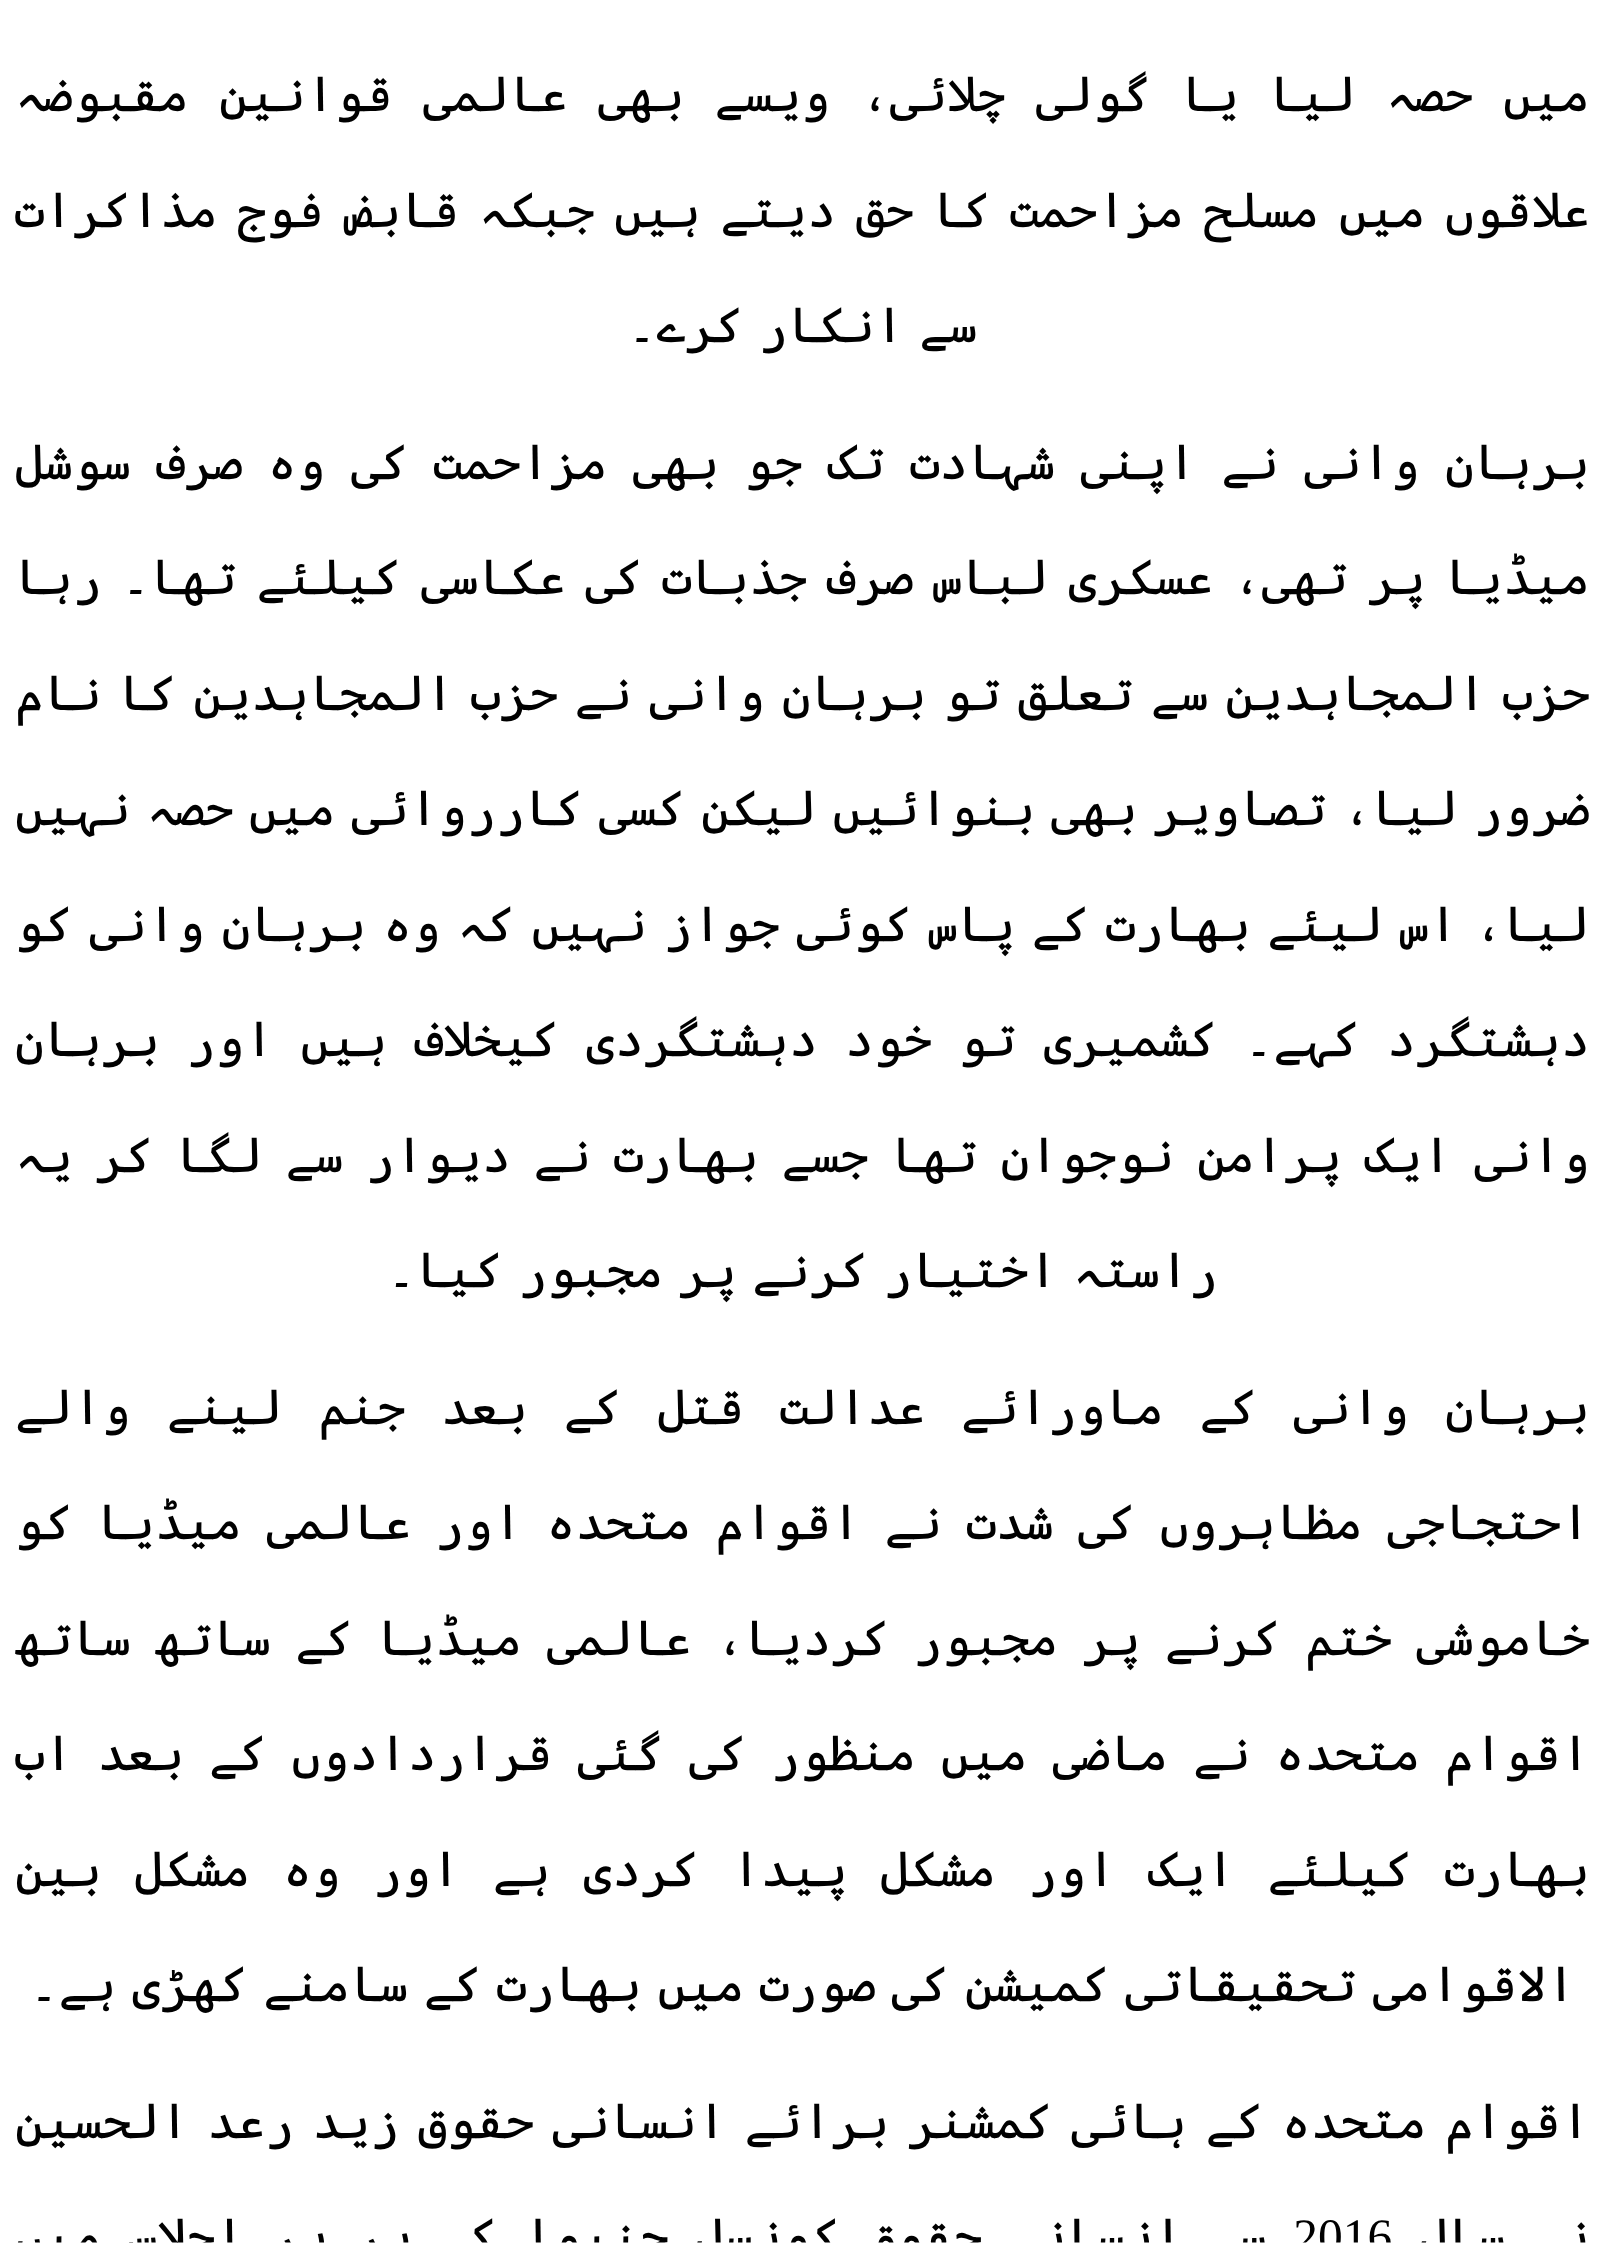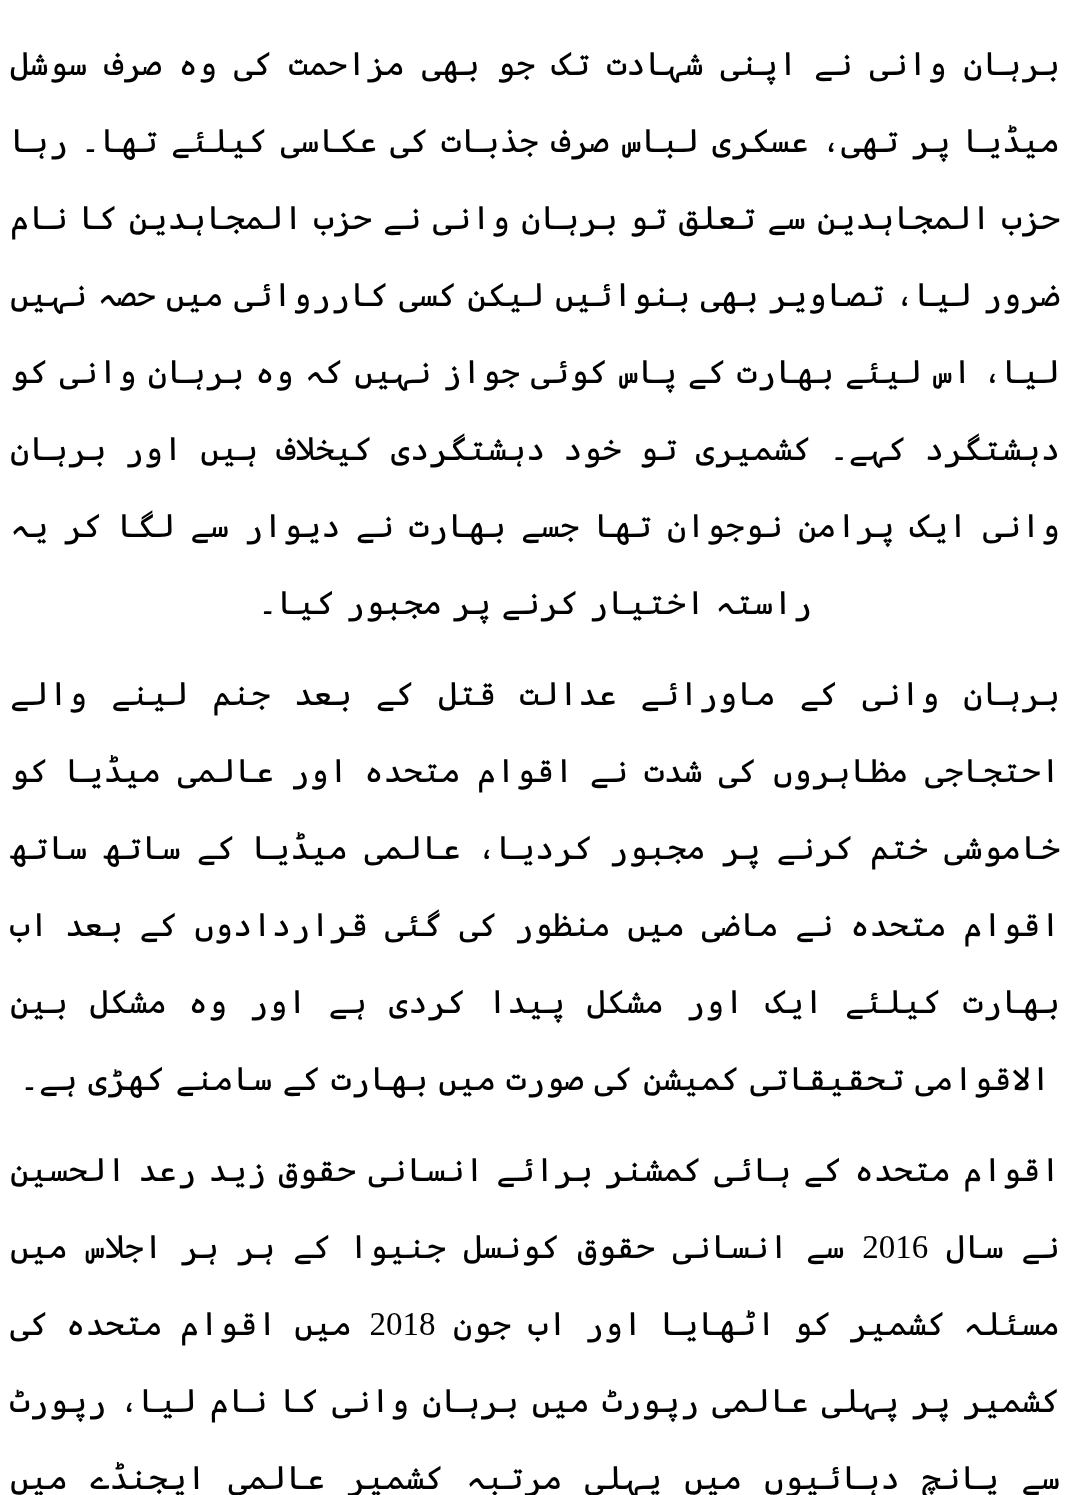--- a/index.html
+++ b/index.html
@@ -34,17 +34,18 @@
     color: #000000;
   }
   .para.first {
     margin-top: 0;
   }
 </style>
 </head>
 <body>
 
 <div class="page">
+  <p class="para first">میں حصہ لیا یا گولی چلائی، ویسے بھی عالمی قوانین مقبوضہ علاقوں میں مسلح مزاحمت کا حق دیتے ہیں جبکہ قابض فوج مذاکرات سے انکار کرے۔</p>
   <p class="para">برہان وانی نے اپنی شہادت تک جو بھی مزاحمت کی وہ صرف سوشل میڈیا پر تھی، عسکری لباس صرف جذبات کی عکاسی کیلئے تھا۔ رہا حزب المجاہدین سے تعلق تو برہان وانی نے حزب المجاہدین کا نام ضرور لیا، تصاویر بھی بنوائیں لیکن کسی کارروائی میں حصہ نہیں لیا، اس لیئے بھارت کے پاس کوئی جواز نہیں کہ وہ برہان وانی کو دہشتگرد کہے۔ کشمیری تو خود دہشتگردی کیخلاف ہیں اور برہان وانی ایک پرامن نوجوان تھا جسے بھارت نے دیوار سے لگا کر یہ راستہ اختیار کرنے پر مجبور کیا۔</p>
   <p class="para">برہان وانی کے ماورائے عدالت قتل کے بعد جنم لینے والے احتجاجی مظاہروں کی شدت نے اقوام متحدہ اور عالمی میڈیا کو خاموشی ختم کرنے پر مجبور کردیا، عالمی میڈیا کے ساتھ ساتھ اقوام متحدہ نے ماضی میں منظور کی گئی قراردادوں کے بعد اب بھارت کیلئے ایک اور مشکل پیدا کردی ہے اور وہ مشکل بین الاقوامی تحقیقاتی کمیشن کی صورت میں بھارت کے سامنے کھڑی ہے۔</p>
   <p class="para">اقوام متحدہ کے ہائی کمشنر برائے انسانی حقوق زید رعد الحسین نے سال 2016 سے انسانی حقوق کونسل جنیوا کے ہر ہر اجلاس میں مسئلہ کشمیر کو اٹھایا اور اب جون 2018 میں اقوام متحدہ کی کشمیر پر پہلی عالمی رپورٹ میں برہان وانی کا نام لیا، رپورٹ سے پانچ دہائیوں میں پہلی مرتبہ کشمیر عالمی ایجنڈے میں سرفہرست آیا، اقوام متحدہ نے برہان وانی کے ساتھ ساتھ کنن پوشپورہ اجتماعی جنسی زیادتی جیسے کئی دبے ہوئے بھارتی مظالم بھی اقوام عالم کے سامنے عیاں کر دیئے ہیں۔</p>
 
 </div>
 
 </body></html>

